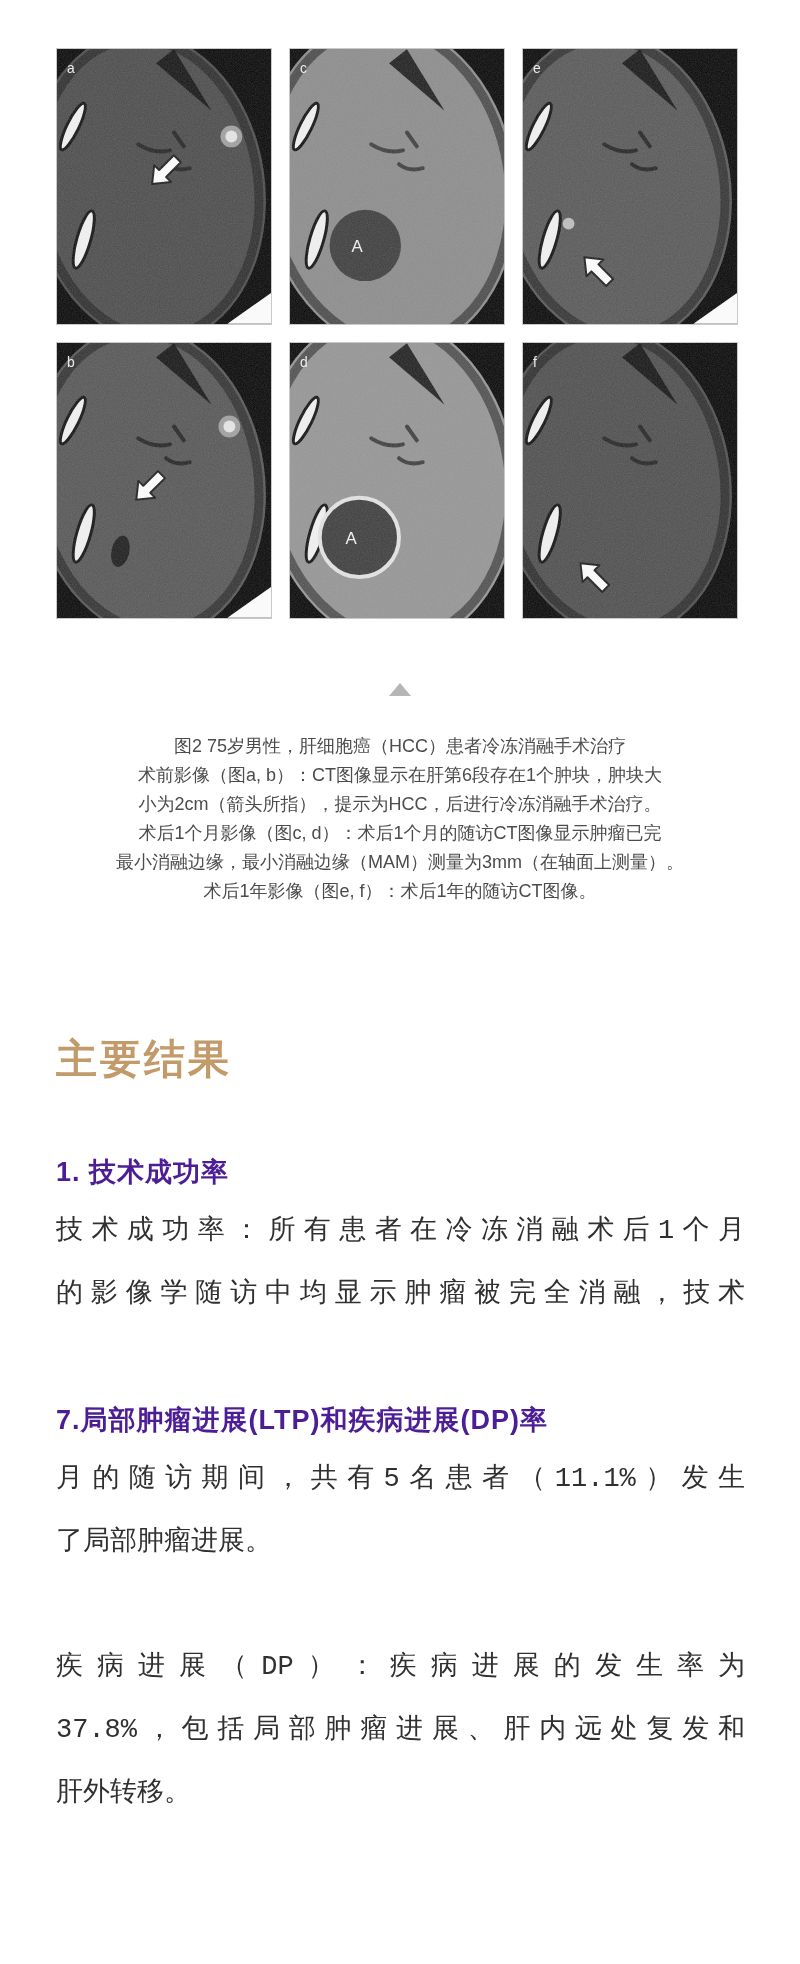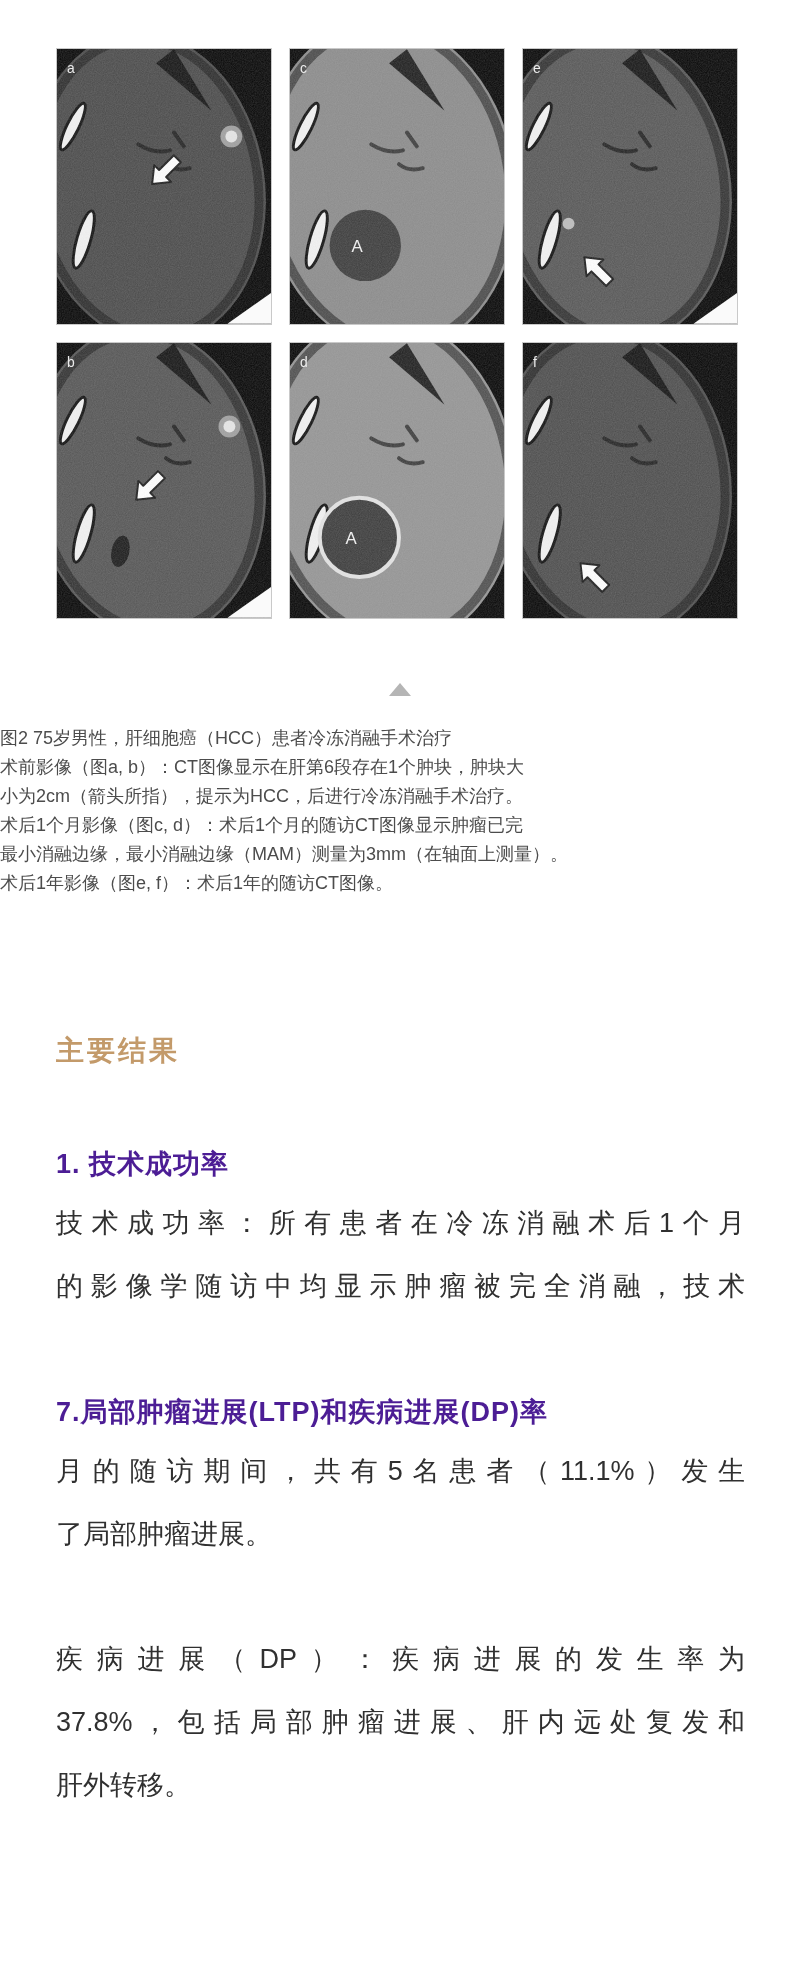--- a/index.html
+++ b/index.html
@@ -10,31 +10,31 @@
   .figure-grid{display:grid;grid-template-columns:repeat(3,216px);grid-auto-rows:277px;
                column-gap:17px;row-gap:17px;padding:48px 0 0 56px;width:682px;}
   .ct-panel{width:216px;height:277px;border:1px solid #c9c9c9;box-sizing:border-box;background:#050505;}
   .ct-panel svg{display:block;width:214px;height:275px;}
 
   
   .divider{width:0;height:0;border-left:11px solid transparent;border-right:11px solid transparent;
            border-bottom:13px solid #b5b5b5;margin:64px auto 0 auto;}
 
   
-  .caption{margin-top:28px;text-align:left;font-size:18px;line-height:29px;color:#4c4c4c;}
+  .caption{margin-top:36px;text-align:center;font-size:18px;line-height:29px;color:#4c4c4c;}
   .caption div{white-space:nowrap;}
 
   
   .results{padding:0 55px 25px 56px;}
   h1.title{margin:134px 0 0 0;font-family:"Liberation Serif","DejaVu Serif",serif;
-           font-size:28px;line-height:38px;font-weight:700;color:#c39a6a;letter-spacing:3px;}
+           font-size:41px;line-height:38px;font-weight:700;color:#c39a6a;letter-spacing:3px;}
   h2.sub{font-size:27px;line-height:36px;font-weight:700;color:#4c1d95;margin:76px 0 0 0;letter-spacing:1px;}
   .para{margin-top:10px;}
   .para.gap{margin-top:62px;}
-  .bline{font-size:27px;line-height:63px;color:#303030;text-align:justify;text-align-last:justify;}
+  .bline{font-size:27px;line-height:63px;color:#303030;text-align:justify;text-align-last:justify;font-family:Liberation Mono, monospace;}
   .bline.last{text-align:justify;text-align-last:left;}
 </style>
 </head>
 <body>
 
 <svg width="0" height="0" style="position:absolute" aria-hidden="true">
   <defs>
     <filter id="grain" x="0%" y="0%" width="100%" height="100%">
       <feTurbulence type="fractalNoise" baseFrequency="0.9" numOctaves="2" stitchTiles="stitch"></feTurbulence>
       <feColorMatrix type="matrix" values="0 0 0 0 0.62  0 0 0 0 0.62  0 0 0 0 0.62  0 0 0 0.9 0"></feColorMatrix>

